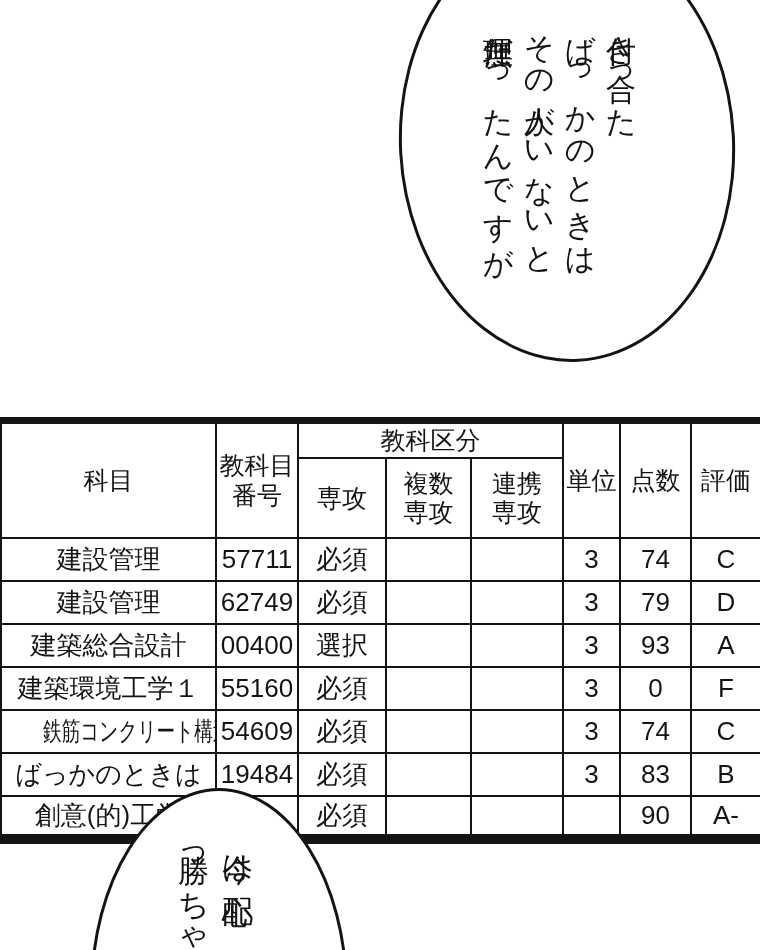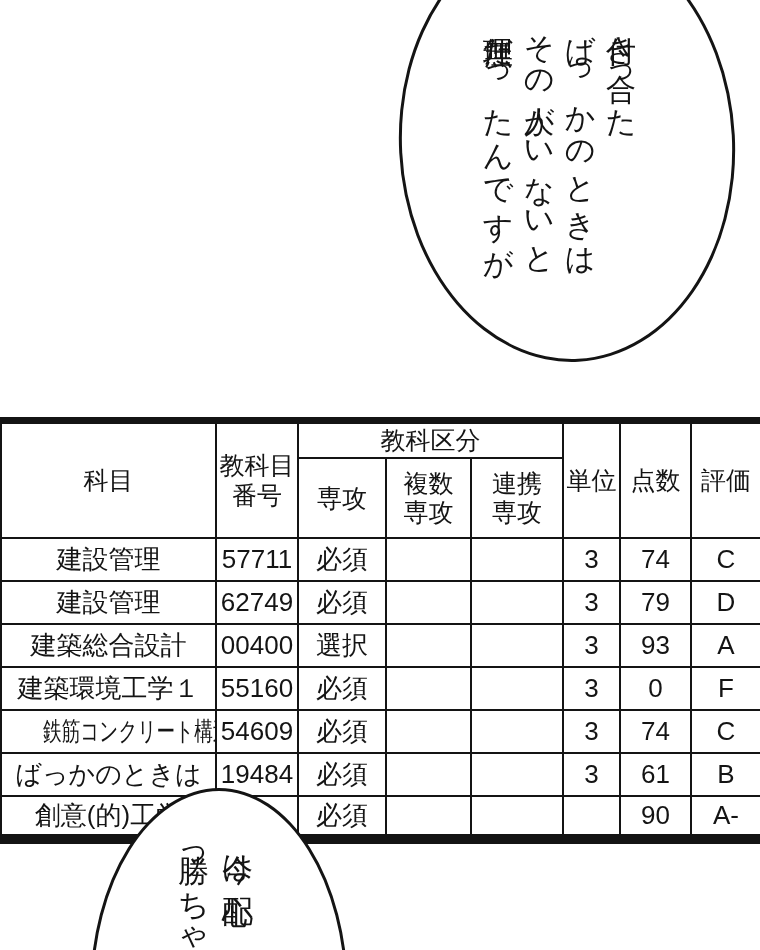--- a/index.html
+++ b/index.html
@@ -149,21 +149,21 @@
       <td>74</td>
       <td>C</td>
     </tr>
     <tr class="data">
       <td><span class="fit-x">ばっかのときは</span></td>
       <td>19484</td>
       <td>必須</td>
       <td></td>
       <td></td>
       <td>3</td>
-      <td>61</td>
+      <td>83</td>
       <td>B</td>
     </tr>
     <tr class="data">
       <td><span class="fit-x">創意(的)工学</span></td>
       <td></td>
       <td>必須</td>
       <td></td>
       <td></td>
       <td></td>
       <td>90</td>

